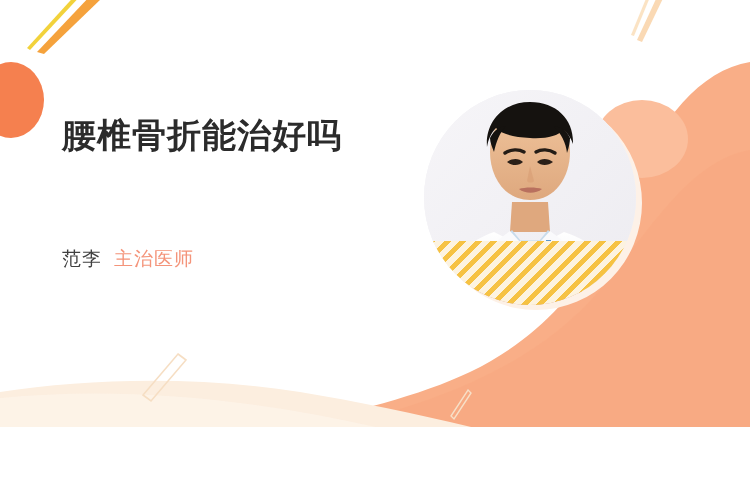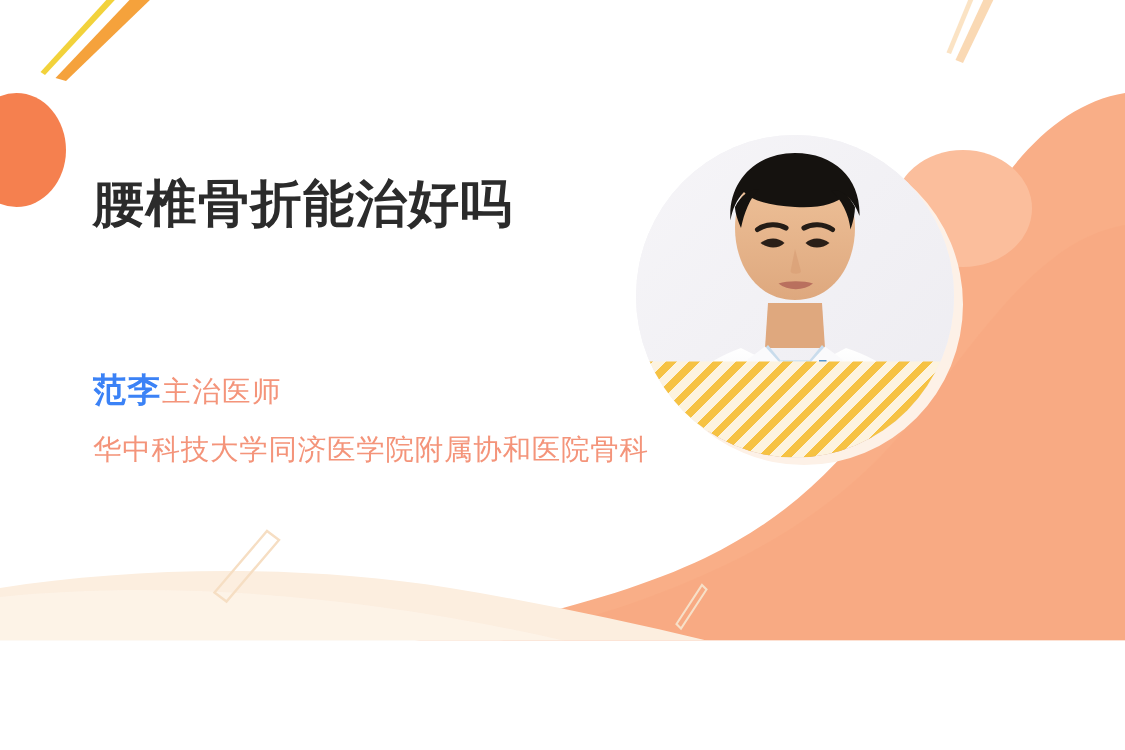--- a/index.html
+++ b/index.html
@@ -79,31 +79,31 @@
     color: #2B2B2B;
     letter-spacing: 1px;
     white-space: nowrap;
   }
   #doctor-line {
     left: 62px; top: 249px;
     white-space: nowrap;
     line-height: 1;
   }
   #doctor-name {
-    font-size: 22px;
-    font-weight: 700;
-    color: #3b82f6;
+    font-size: 19px;
+    font-weight: 400;
+    color: #404040;
     letter-spacing: 1px;
   }
   #doctor-rank {
     font-size: 19px;
     font-weight: 400;
     color: #F4947A;
     letter-spacing: 1px;
-    margin-left: 0;
+    margin-left: 12px;
   }
   #hospital {
     left: 62px; top: 288px;
     width: 392px;
     font-size: 19px;
     font-weight: 400;
     color: #F4947A;
     line-height: 1.42;
     letter-spacing: 0.5px;
   }
@@ -207,15 +207,14 @@
   <svg class="layer" id="line-midright" viewBox="0 0 26 34" aria-hidden="true">
     <path d="M20,2 L23,5 L6,31 L3,28 Z" fill="none" stroke="#F7E0C8" stroke-width="1.4"></path>
   </svg>
 
   <div class="layer" id="title">腰椎骨折能治好吗</div>
 
   <div class="layer" id="doctor-line">
     <span id="doctor-name">范李</span><span id="doctor-rank">主治医师</span>
   </div>
 
-  <div class="layer" id="hospital">华中科技大学同济医学院附属协和医院骨科</div>
 
 </div>
 
 </body></html>

